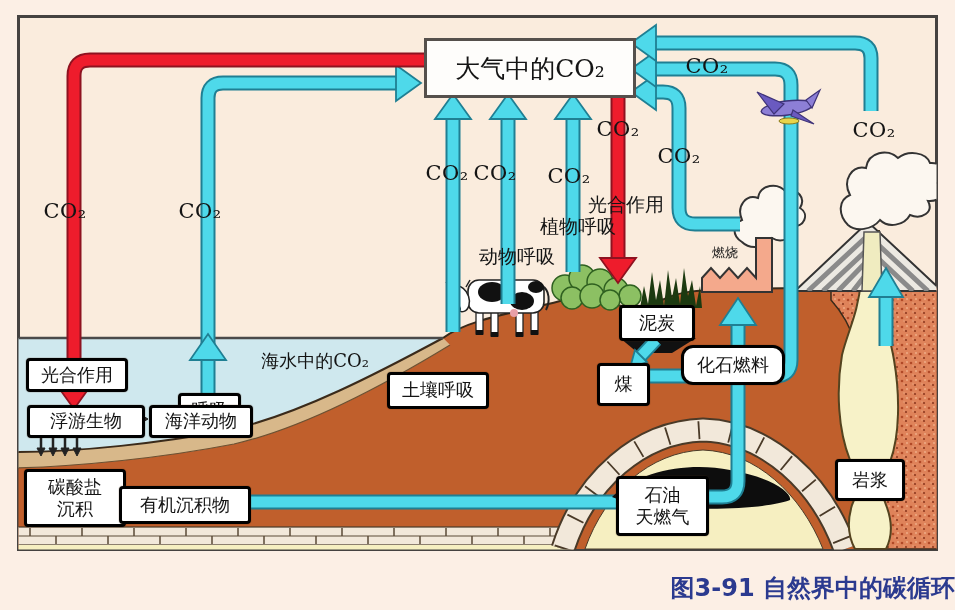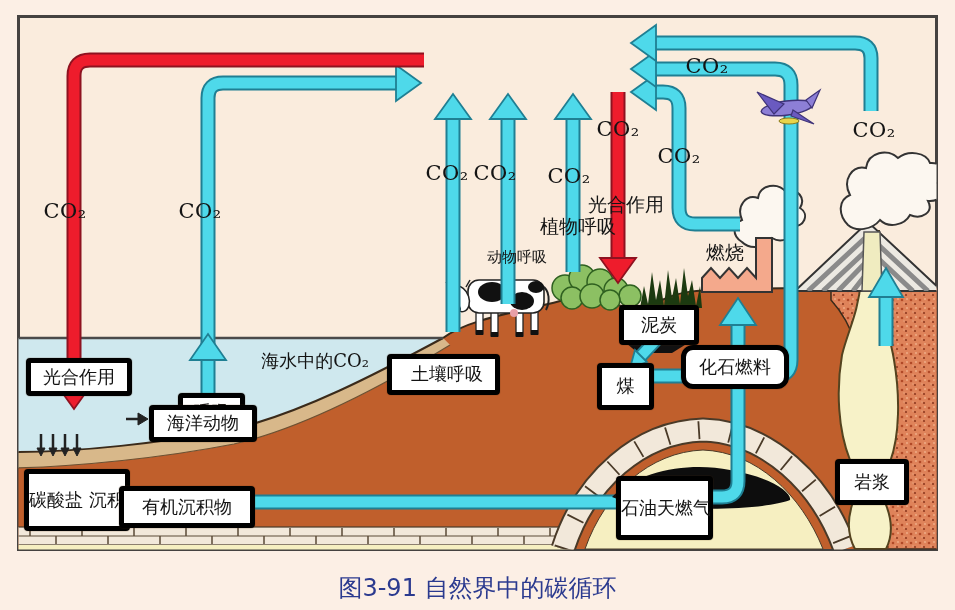--- a/index.html
+++ b/index.html
@@ -1,29 +1,29 @@
 <!DOCTYPE html>
 <html><head>
 <meta charset="utf-8">
 <style>
   html,body{margin:0;padding:0;background:#fcefe5;}
   .stage{position:relative;width:955px;height:610px;background:#fcefe5;overflow:hidden;
          font-family:"DejaVu Serif","Liberation Serif",serif;}
   .stage svg{position:absolute;left:0;top:0;z-index:0;}
   .lbl{position:absolute;z-index:2;display:flex;align-items:center;justify-content:center;
        text-align:center;color:#141414;line-height:1.25;white-space:nowrap;}
-  .boxed{background:#ffffff;border:5px solid #000000;border-radius:4px;box-shadow:0 0 0 1px rgba(90,50,20,.12);}
-  .two{flex-direction:row;white-space:pre;justify-content:space-between;}
+  .boxed{background:#ffffff;border:3px solid #000000;border-radius:4px;box-shadow:0 0 0 1px rgba(90,50,20,.12);}
+  .two{flex-direction:column;white-space:pre;}
   .cjk{font-size:18px;}
   .co2{font-size:21px;letter-spacing:.5px;}
   .atm{position:absolute;z-index:2;left:424px;top:38px;width:206px;height:54px;background:#fefdfb;
        border:3px solid #55504c;display:flex;align-items:center;justify-content:center;
        font-size:25px;color:#141414;}
-  .caption{position:absolute;z-index:2;left:0;top:572px;width:955px;text-align:center;
-           font-family:"DejaVu Sans","Liberation Sans",sans-serif;font-weight:normal;
+  .caption{position:absolute;z-index:2;left:0;top:572px;width:955px;text-align:right;
+           font-family:"DejaVu Sans","Liberation Sans",sans-serif;font-weight:bold;
            font-size:24px;color:#2b3a8f;}
 </style>
 </head>
 <body>
 
 <div class="stage">
 
 <svg width="955" height="610" viewBox="0 0 955 610">
   <defs>
     <pattern id="spk" width="9" height="9" patternUnits="userSpaceOnUse">
@@ -212,42 +212,44 @@
   </g>
   <g fill="#222" stroke="#222">
     <path d="M41,434 V448 M53,434 V448 M65,434 V448 M77,434 V448" stroke-width="2.5"></path>
     <polygon points="37,448 45,448 41,456"></polygon>
         <polygon points="49,448 57,448 53,456"></polygon>
     <polygon points="61,448 69,448 65,456"></polygon>
         <polygon points="73,448 81,448 77,456"></polygon>
   </g>
 </svg>
 
+<div class="atm">大气中的CO₂</div>
 
 <div class="lbl co2" style="left:36px;top:197px;width:58px;height:28px;">CO₂</div>
 <div class="lbl co2" style="left:171px;top:197px;width:58px;height:28px;">CO₂</div>
 <div class="lbl co2" style="left:423px;top:159px;width:48px;height:28px;">CO₂</div>
 <div class="lbl co2" style="left:471px;top:159px;width:48px;height:28px;">CO₂</div>
 <div class="lbl co2" style="left:544px;top:162px;width:50px;height:28px;">CO₂</div>
 <div class="lbl co2" style="left:593px;top:115px;width:50px;height:28px;">CO₂</div>
 <div class="lbl co2" style="left:653px;top:141px;width:52px;height:30px;">CO₂</div>
 <div class="lbl co2" style="left:684px;top:51px;width:46px;height:30px;">CO₂</div>
 <div class="lbl co2" style="left:845px;top:115px;width:58px;height:30px;">CO₂</div>
 
 <div class="lbl cjk boxed" style="left:26px;top:358px;width:96px;height:28px;">光合作用</div>
 <div class="lbl cjk boxed" style="left:178px;top:361px;width:57px;height:28px;margin-top:32px;">呼吸</div>
 <div class="lbl cjk" style="left:245px;top:348px;width:140px;height:26px;">海水中的CO₂</div>
+<div class="lbl cjk boxed" style="left:27px;top:405px;width:112px;height:27px;">浮游生物</div>
 <div class="lbl cjk boxed" style="left:149px;top:405px;width:98px;height:27px;">海洋动物</div>
 <div class="lbl cjk boxed two" style="left:24px;top:469px;width:96px;height:52px;"><span>碳酸盐</span><span>沉积</span></div>
 <div class="lbl cjk boxed" style="left:119px;top:486px;width:126px;height:32px;">有机沉积物</div>
-<div class="lbl cjk boxed" style="left:387px;top:354px;width:96px;height:31px;padding-left:7px;">土壤呼吸</div>
-<div class="lbl cjk" style="left:457px;top:244px;width:120px;height:26px;font-size:15px;">动物呼吸</div>
+<div class="lbl cjk boxed" style="left:387px;top:372px;width:96px;height:31px;">土壤呼吸</div>
+<div class="lbl cjk" style="left:457px;top:244px;width:120px;height:26px;font-size:19px;">动物呼吸</div>
 <div class="lbl cjk" style="left:518px;top:214px;width:120px;height:26px;font-size:19px;font-family:Liberation Serif, serif;">植物呼吸</div>
 <div class="lbl cjk" style="left:580px;top:193px;width:92px;height:24px;font-size:19px;">光合作用</div>
-<div class="lbl cjk" style="left:693px;top:240px;width:64px;height:26px;font-size:19px;">燃烧</div>
+<div class="lbl cjk" style="left:693px;top:240px;width:64px;height:26px;font-size:13px;">燃烧</div>
 <div class="lbl cjk boxed" style="left:619px;top:305px;width:70px;height:30px;">泥炭</div>
 <div class="lbl cjk boxed" style="left:597px;top:363px;width:47px;height:37px;">煤</div>
 <div class="lbl cjk boxed" style="left:681px;top:345px;width:98px;height:34px;border-radius:12px;">化石燃料</div>
 <div class="lbl cjk boxed" style="left:835px;top:459px;width:64px;height:36px;">岩浆</div>
 <div class="lbl cjk boxed two" style="left:616px;top:476px;width:87px;height:54px;"><span>石油</span><span>天燃气</span></div>
 
 <div class="caption">图3-91  自然界中的碳循环</div>
 
 </div>
 

